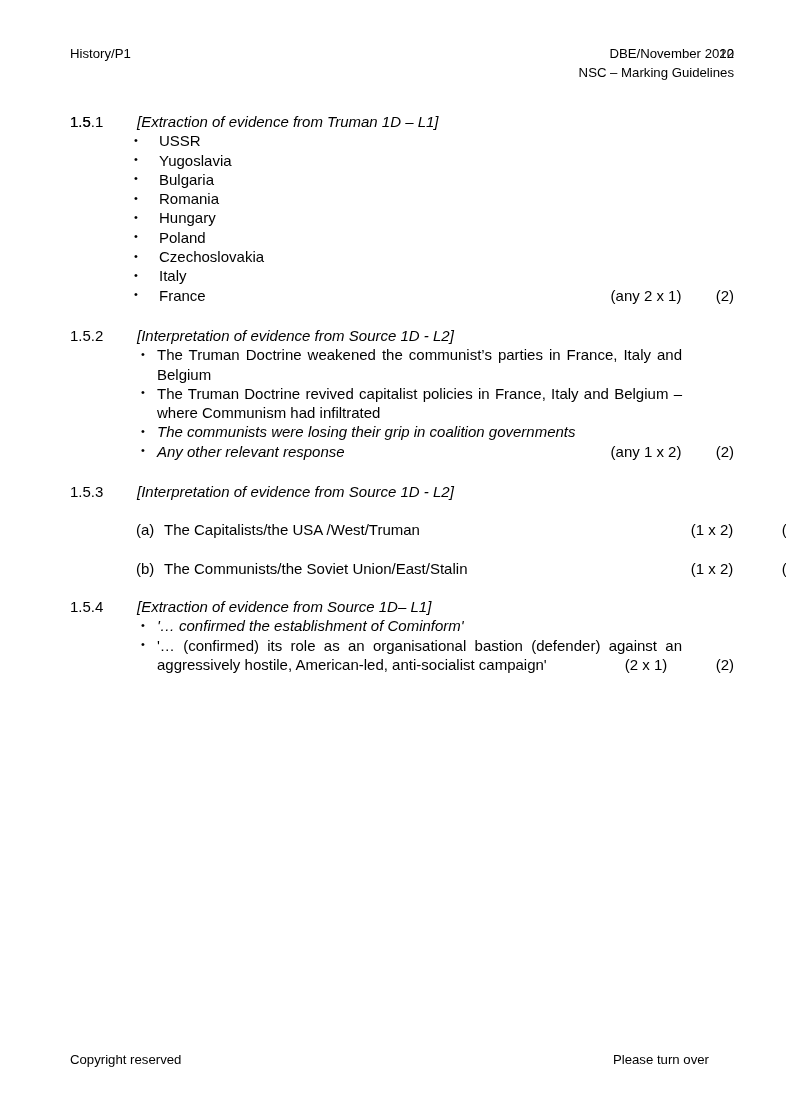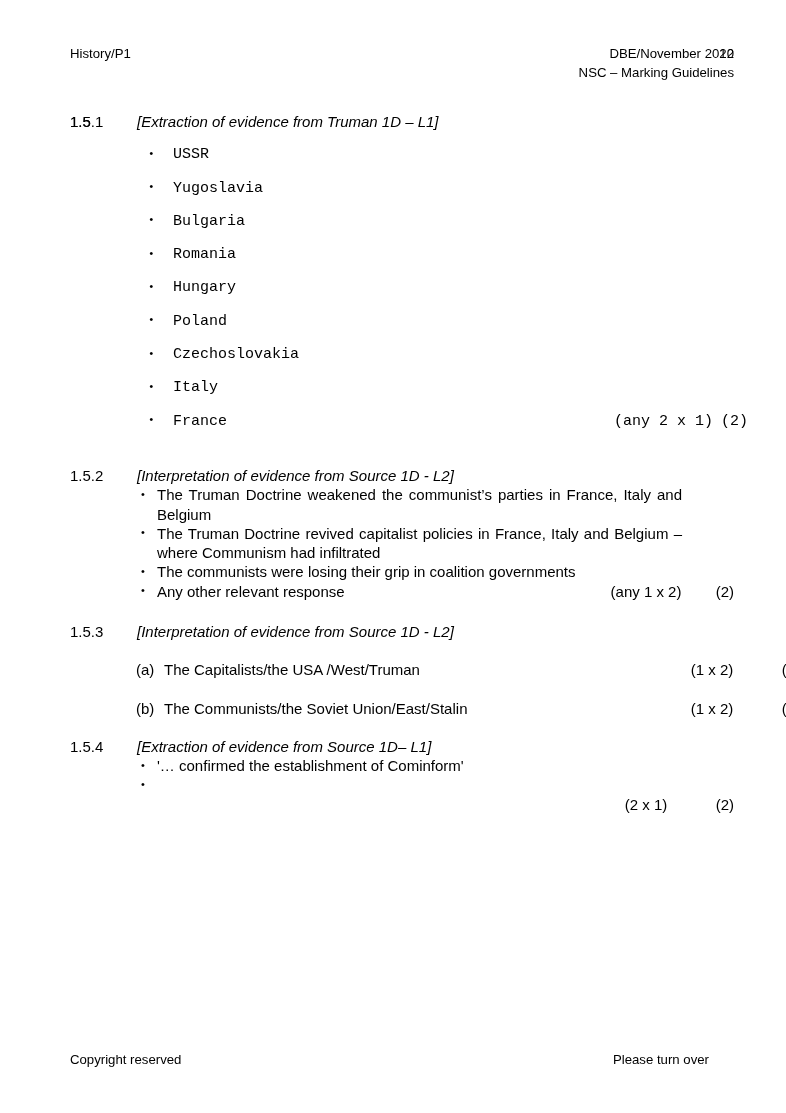--- a/index.html
+++ b/index.html
@@ -88,24 +88,23 @@
   }
 
   
   ul.blist {
     list-style: none;
     margin: 0;
     padding: 0;
   }
   ul.blist > li {
     position: relative;
-    margin: 14px;
+    margin: 0;
     padding: 0 0 0 89px;
     line-height: 19.3px;
-    font-family: Liberation Mono, monospace;
   }
   ul.blist > li::before {
     content: "\2022";
     position: absolute;
     left: 64px;
     top: -0.5px;
     font-size: 11px;
   }
 
   
@@ -129,20 +128,21 @@
   }
   .just {
     display: block;
     text-align: justify;
     text-align-last: left;
     width: 525px;
   }
   .nojust {
     display: block;
     text-align: left;
+    font-style: italic;
   }
 
   
   .sub {
     position: relative;
     margin-left: 66px;
   }
   .sub .lbl {
     position: absolute;
     left: 0;
@@ -291,20 +291,21 @@
     <div class="row">
       <span class="sec-num">1.5.4</span>
       <span class="sec-head">[Extraction of evidence from Source 1D– L1]</span>
     </div>
 
     <ul class="jlist">
       <li>
         <span class="nojust">'… confirmed the establishment of Cominform'</span>
       </li>
       <li>
+        <span class="just">'… (confirmed) its role as an organisational bastion (defender) against an aggressively hostile, American-led, anti-socialist campaign'</span>
         <span class="calc" style="top:19.3px;">(2 x 1)</span>
         <span class="mark" style="top:19.3px;">(2)</span>
       </li>
     </ul>
 
   </div>
 
   <div class="page-footer">
     <span class="ftr-left">Copyright reserved</span>
     <span class="ftr-right">Please turn over</span>

